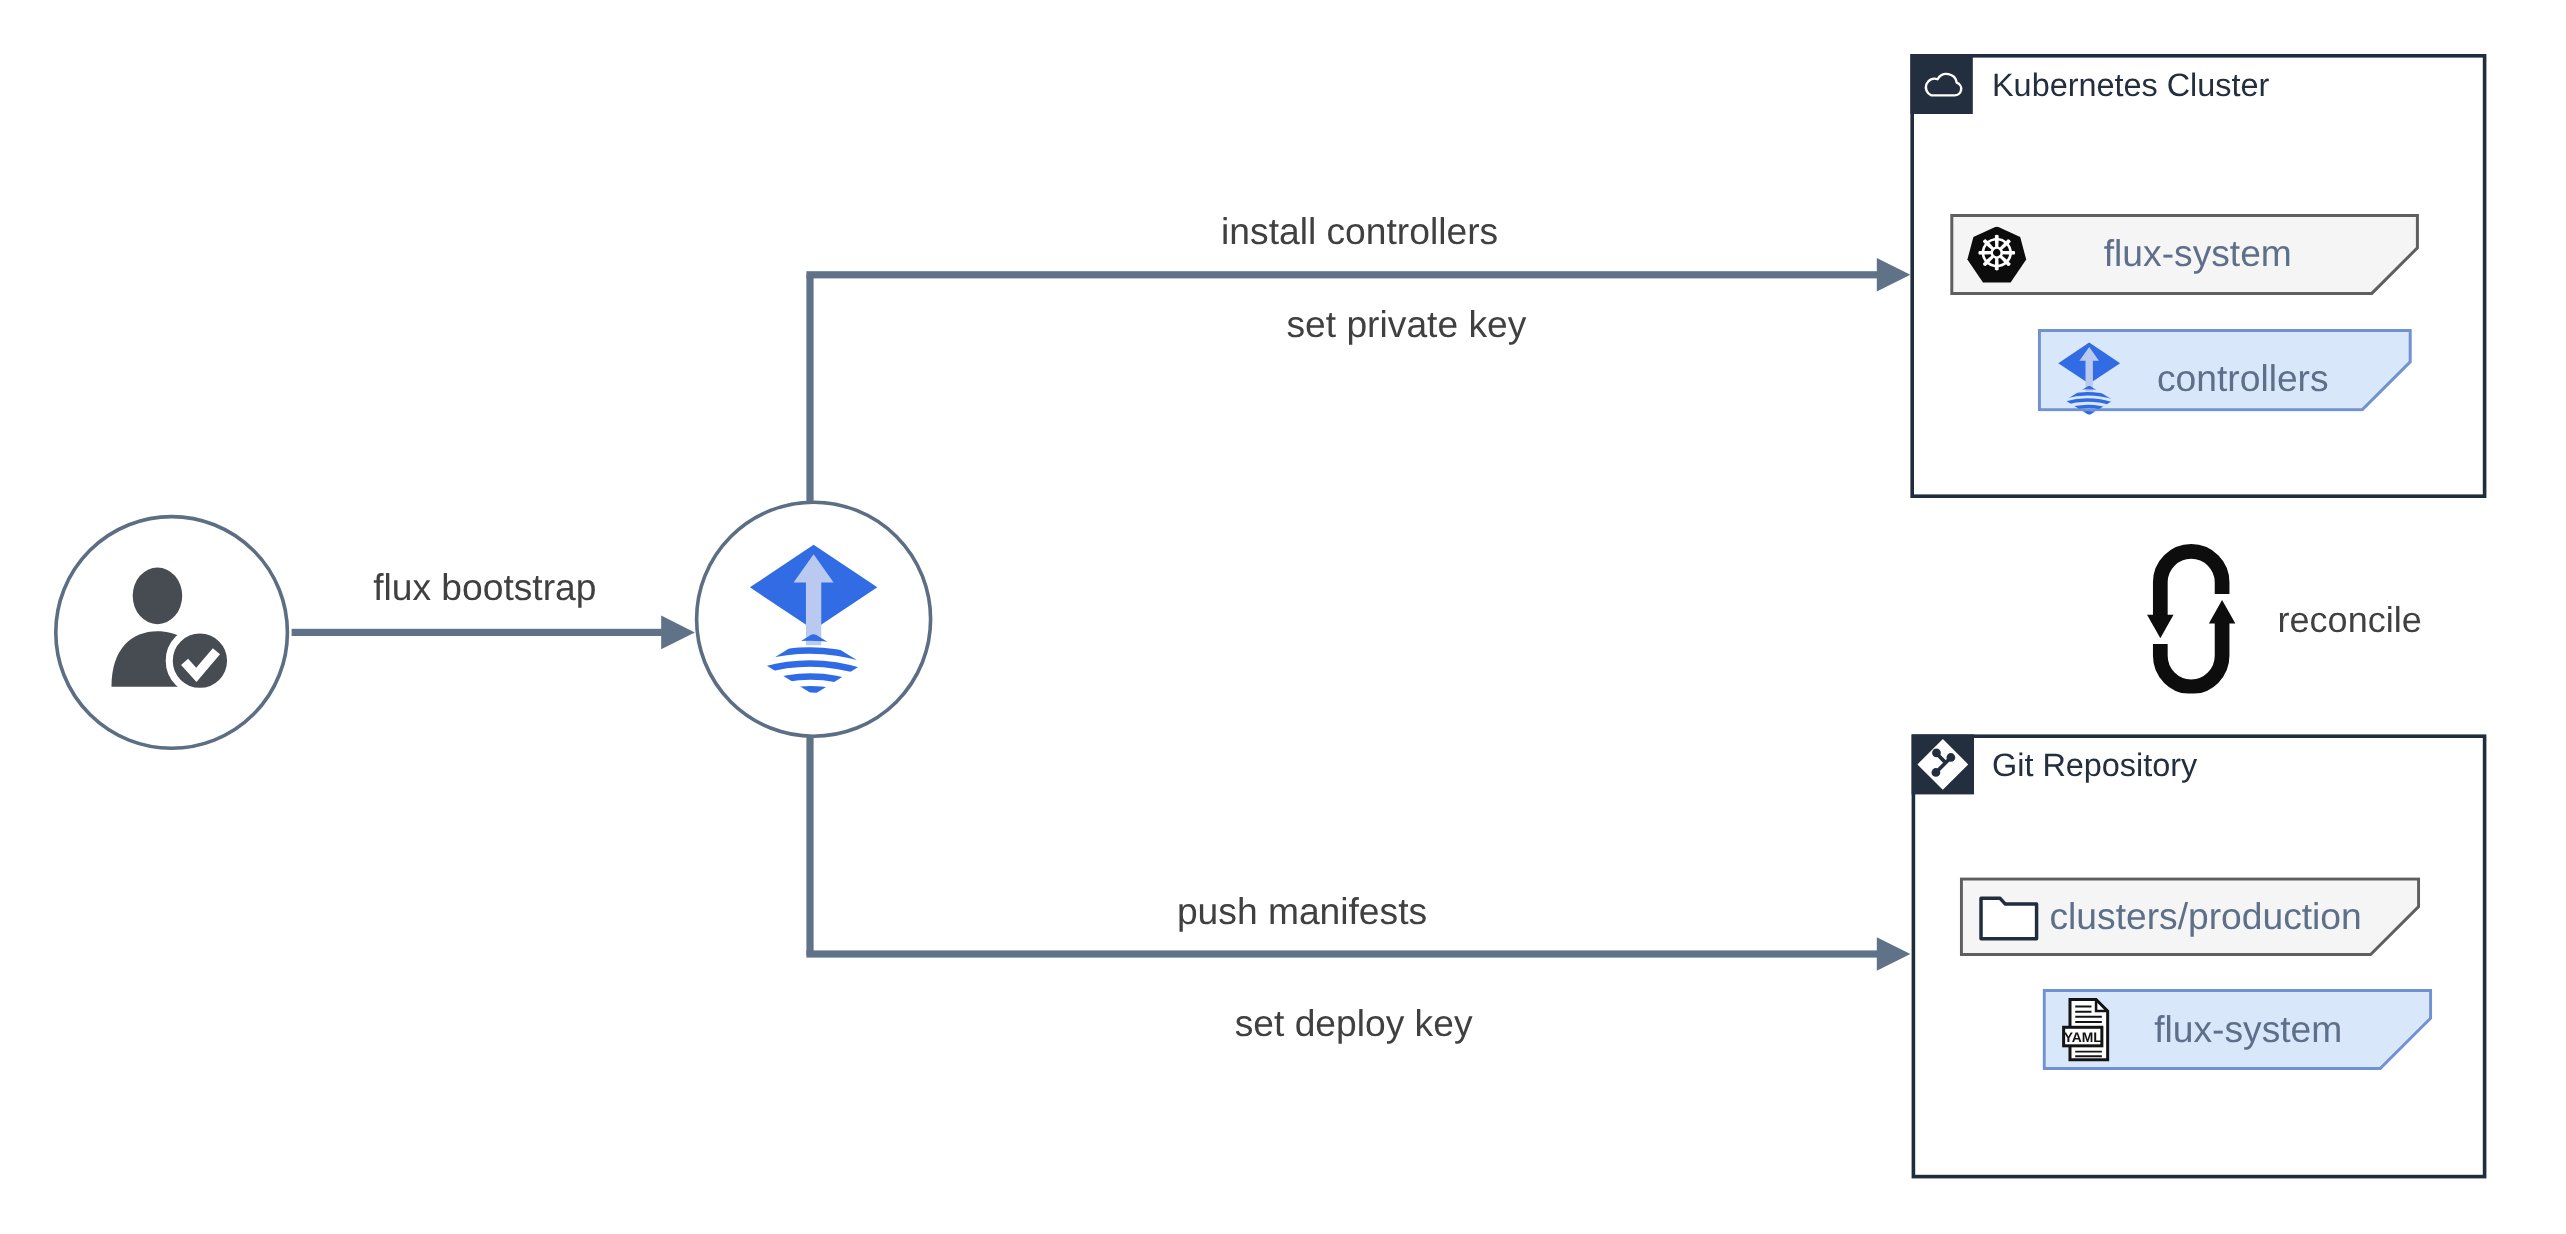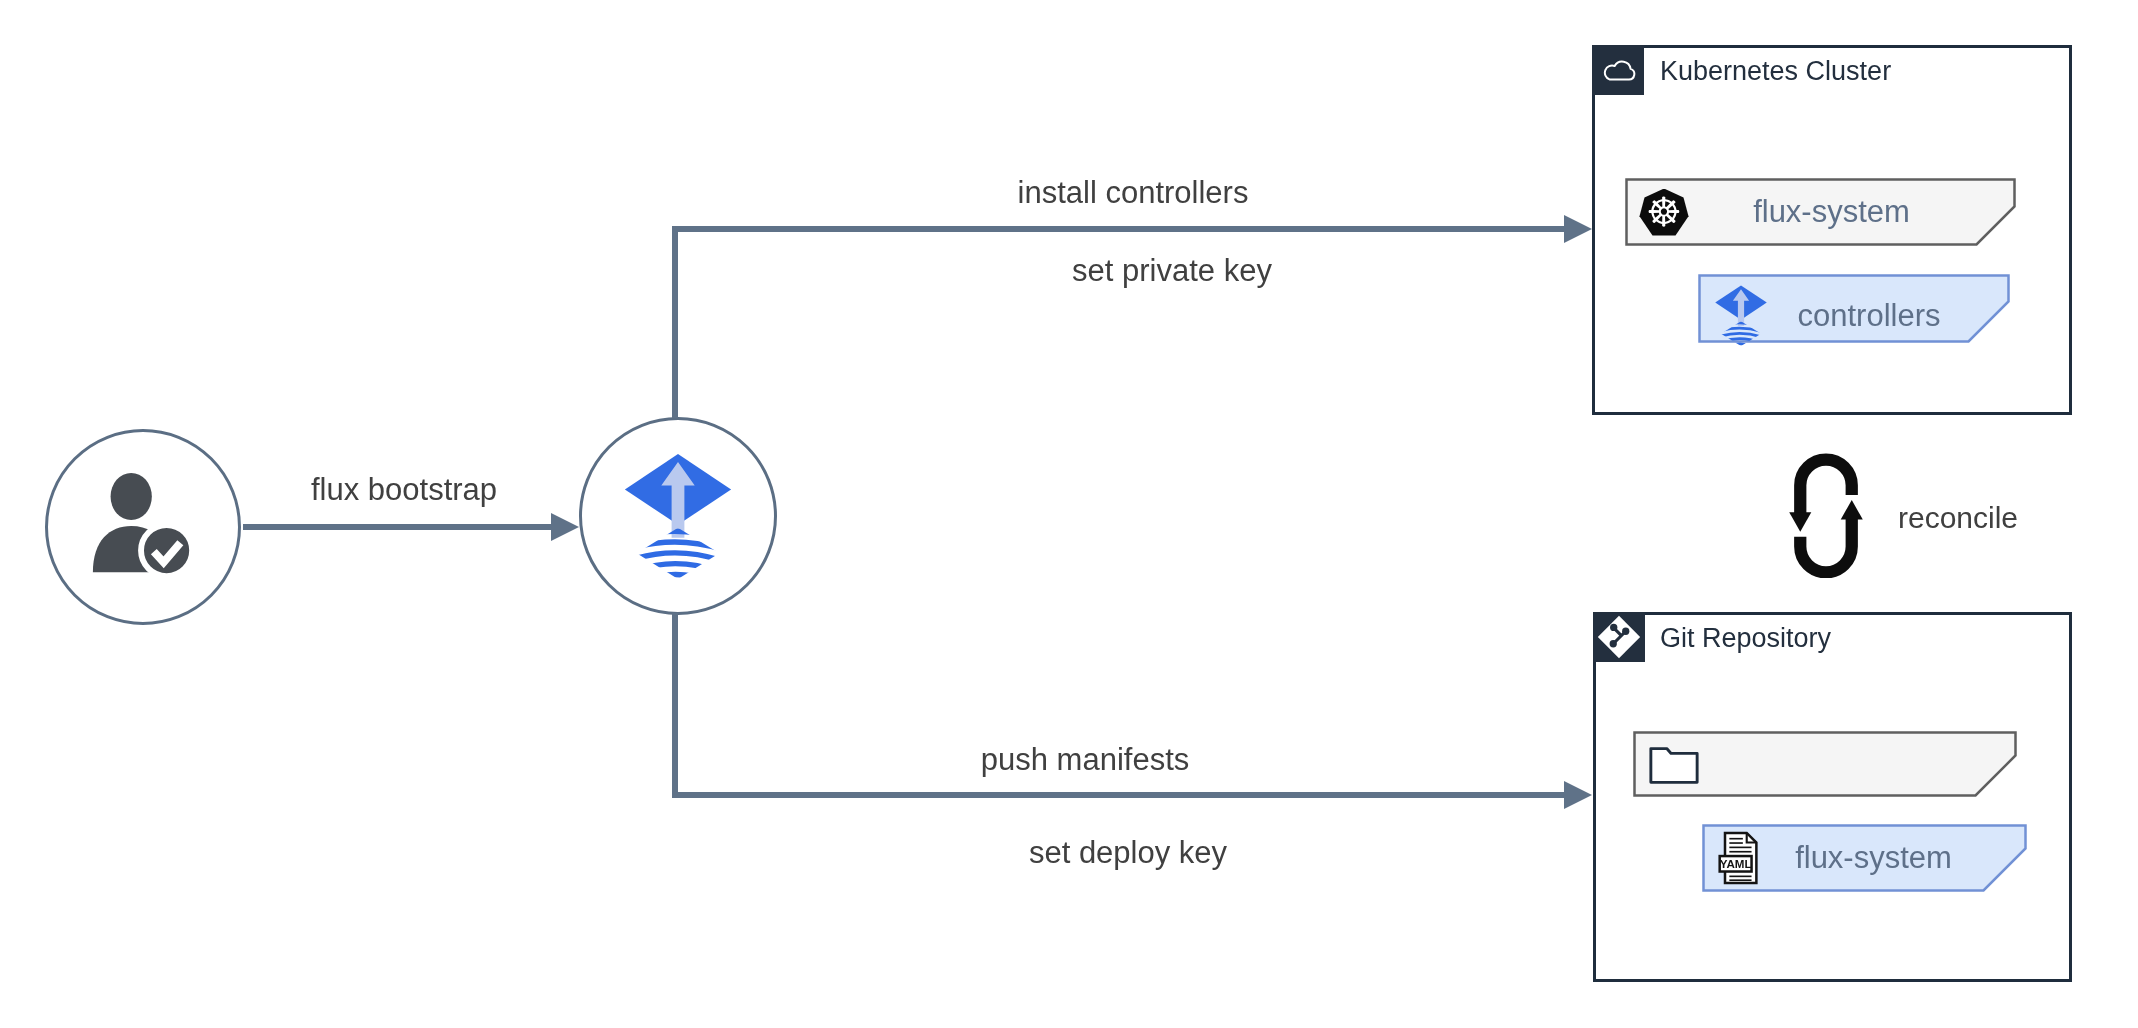--- a/index.html
+++ b/index.html
@@ -176,20 +176,21 @@
 <div class="banner" style="left:1633px;top:731px;width:384px;height:66px;">
   <svg class="banner-bg" width="384" height="66" viewBox="0 0 384 66">
     <path d="M1.5 1.5 H382.5 V24.5 L342.5 64.5 H1.5 Z" fill="#f5f5f5" stroke="#5f5f5f" stroke-width="2.5"></path>
   </svg>
   <div class="banner-content">
     <span class="icon-flex">
       <svg width="54" height="45" viewBox="0 0 56 46">
         <path d="M4 41.5 V6.5 H20.5 L25 11.5 H52 V41.5 Z" fill="#ffffff" stroke="#1f2d3d" stroke-width="3" stroke-linejoin="round"></path>
       </svg>
     </span>
+    <div class="banner-label">clusters/production</div>
   </div>
 </div>
 
 <div class="banner" style="left:1702px;top:824px;width:325px;height:68px;">
   <svg class="banner-bg" width="325" height="68" viewBox="0 0 325 68">
     <path d="M1.5 1.5 H323.5 V24.5 L281.5 66.5 H1.5 Z" fill="#d9e7fb" stroke="#7191d5" stroke-width="2.5"></path>
   </svg>
   <div class="banner-content">
     <span class="icon-flex">
       <svg width="46" height="56" viewBox="0 0 46 58">

